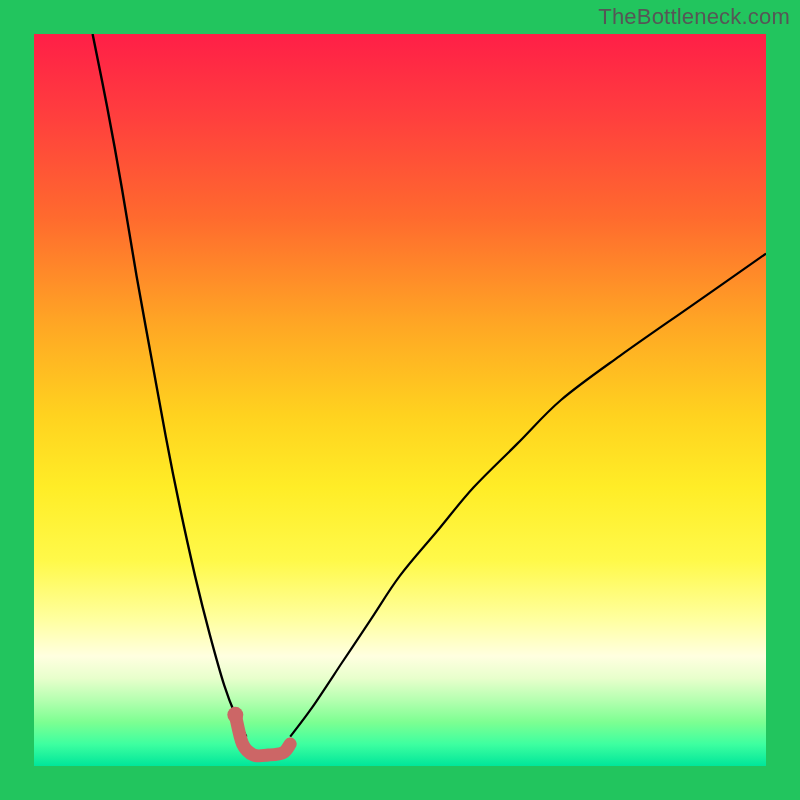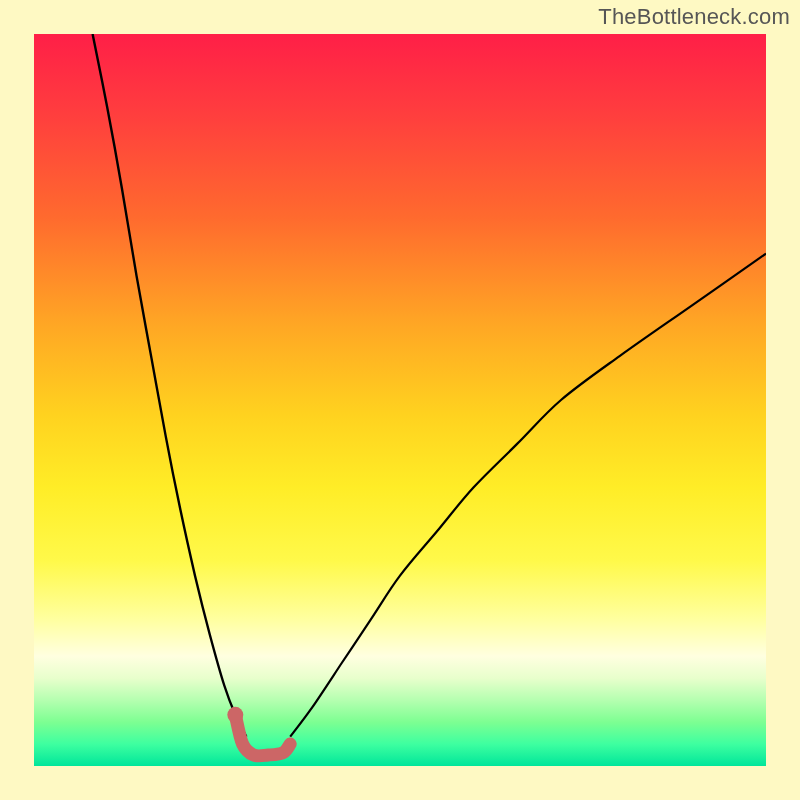--- a/index.html
+++ b/index.html
@@ -10,21 +10,21 @@
     background: #000;
     overflow: hidden;
     font-family: Arial, Helvetica, sans-serif;
   }
   .frame {
     position: absolute;
     top: 0;
     left: 0;
     width: 800px;
     height: 800px;
-    background: #fef9c3;
+    background: #22c55e;
   }
   .plot {
     position: absolute;
     top: 34px;
     left: 34px;
     width: 732px;
     height: 732px;
     
     background: linear-gradient(to bottom,
       #ff1f47 0%,

